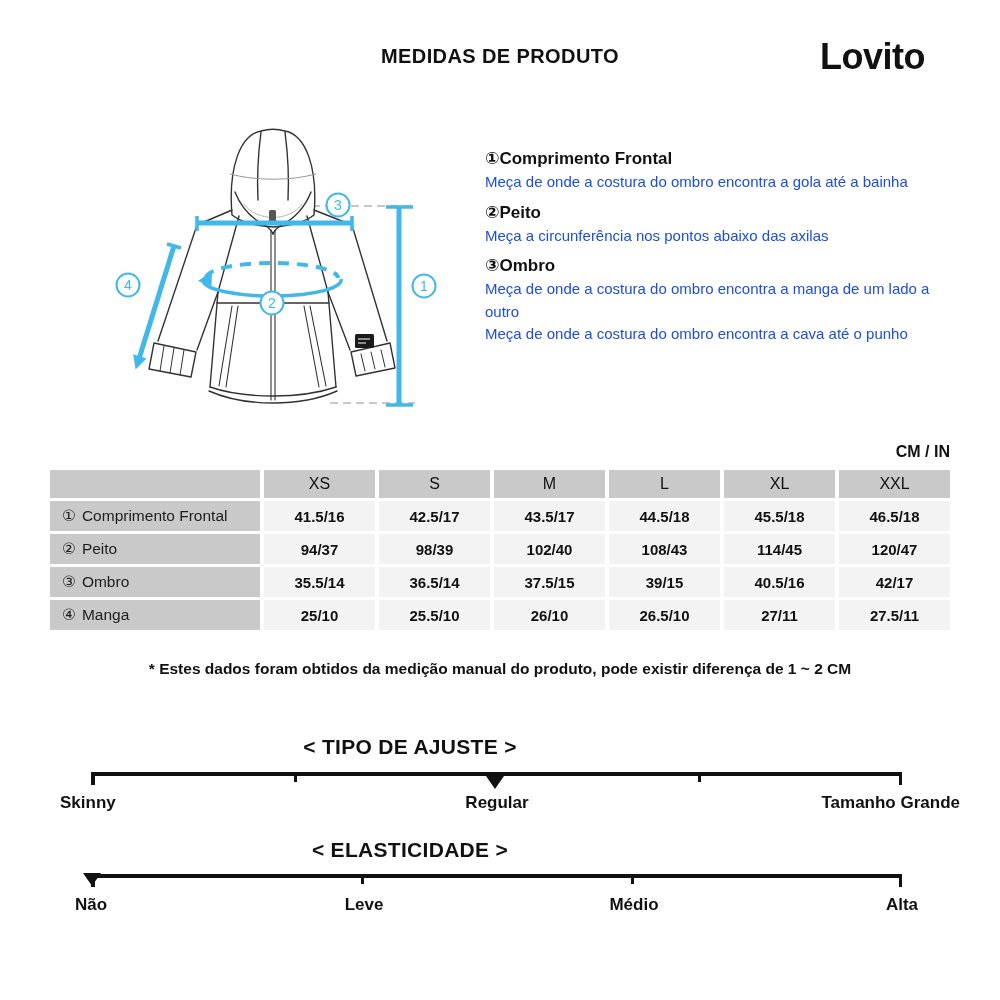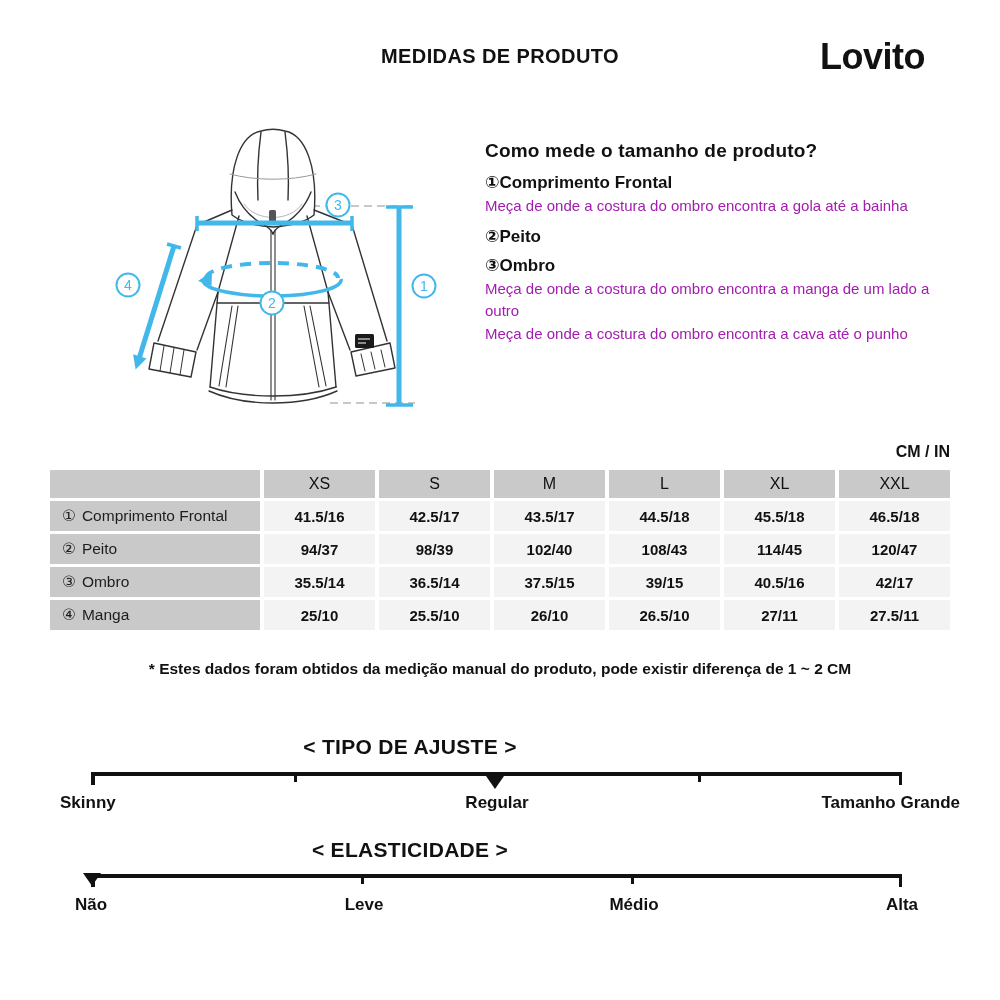--- a/index.html
+++ b/index.html
@@ -9,21 +9,21 @@
     overflow:hidden;
   }
   .abs{position:absolute;}
   
   .title{top:45px;left:0;width:1000px;text-align:center;font-size:20px;font-weight:800;letter-spacing:.4px;}
   .logo{top:36px;right:75px;font-size:36px;font-weight:700;letter-spacing:-.5px;}
   
   .guide{left:485px;top:140px;width:448px;}
   .guide h3{margin:0 0 10px 0;font-size:19px;font-weight:800;letter-spacing:.2px;}
   .gi-title{font-size:17px;font-weight:700;margin:8px 0 2px 0;}
-  .gi-desc{font-size:15px;line-height:1.5;color:#a21caf;}
+  .gi-desc{font-size:15px;line-height:1.5;color:#1d4ed8;}
   .unit{top:443px;right:50px;font-size:16px;font-weight:800;}
   
   .sizetable{left:50px;top:470px;width:900px;display:grid;
     grid-template-columns:210px repeat(6,1fr);
     grid-template-rows:28px repeat(4,30px);
     column-gap:4px;row-gap:3px;}
   .cell{display:flex;align-items:center;justify-content:center;font-size:15px;}
   .th{background:#c9c9c9;font-weight:400;font-size:16px;}
   .corner{background:#c9c9c9;}
   .rowlabel{background:#c9c9c9;justify-content:flex-start;padding-left:12px;font-size:15.5px;color:#1d1d1d;}
@@ -112,24 +112,24 @@
     <circle cx="212" cy="193" r="11.5" fill="#fff" stroke="#41b8e9" stroke-width="2"></circle>
     <text x="212" y="198">2</text>
     <circle cx="278" cy="95" r="11.5" fill="#fff" stroke="#41b8e9" stroke-width="2"></circle>
     <text x="278" y="100">3</text>
     <circle cx="68" cy="175" r="11.5" fill="#fff" stroke="#41b8e9" stroke-width="2"></circle>
     <text x="68" y="180">4</text>
   </g>
 </svg>
 
 <div class="abs guide">
-  <h3>Como mede o tamanho de produto?</h3>
   <div class="gi-title"><span>①</span><span>Comprimento Frontal</span></div>
   <div class="gi-desc">Meça de onde a costura do ombro encontra a gola até a bainha</div>
   <div class="gi-title"><span>②</span><span>Peito</span></div>
+  <div class="gi-desc">Meça a circunferência nos pontos abaixo das axilas</div>
   <div class="gi-title"><span>③</span><span>Ombro</span></div>
   <div class="gi-desc">Meça de onde a costura do ombro encontra a manga de um lado a outro</div>
   <div class="gi-desc">Meça de onde a costura do ombro encontra a cava até o punho</div>
 </div>
 
 <div class="abs unit">CM / IN</div>
 
 <div class="abs sizetable">
   <div class="cell corner"></div>
   <div class="cell th">XS</div>

